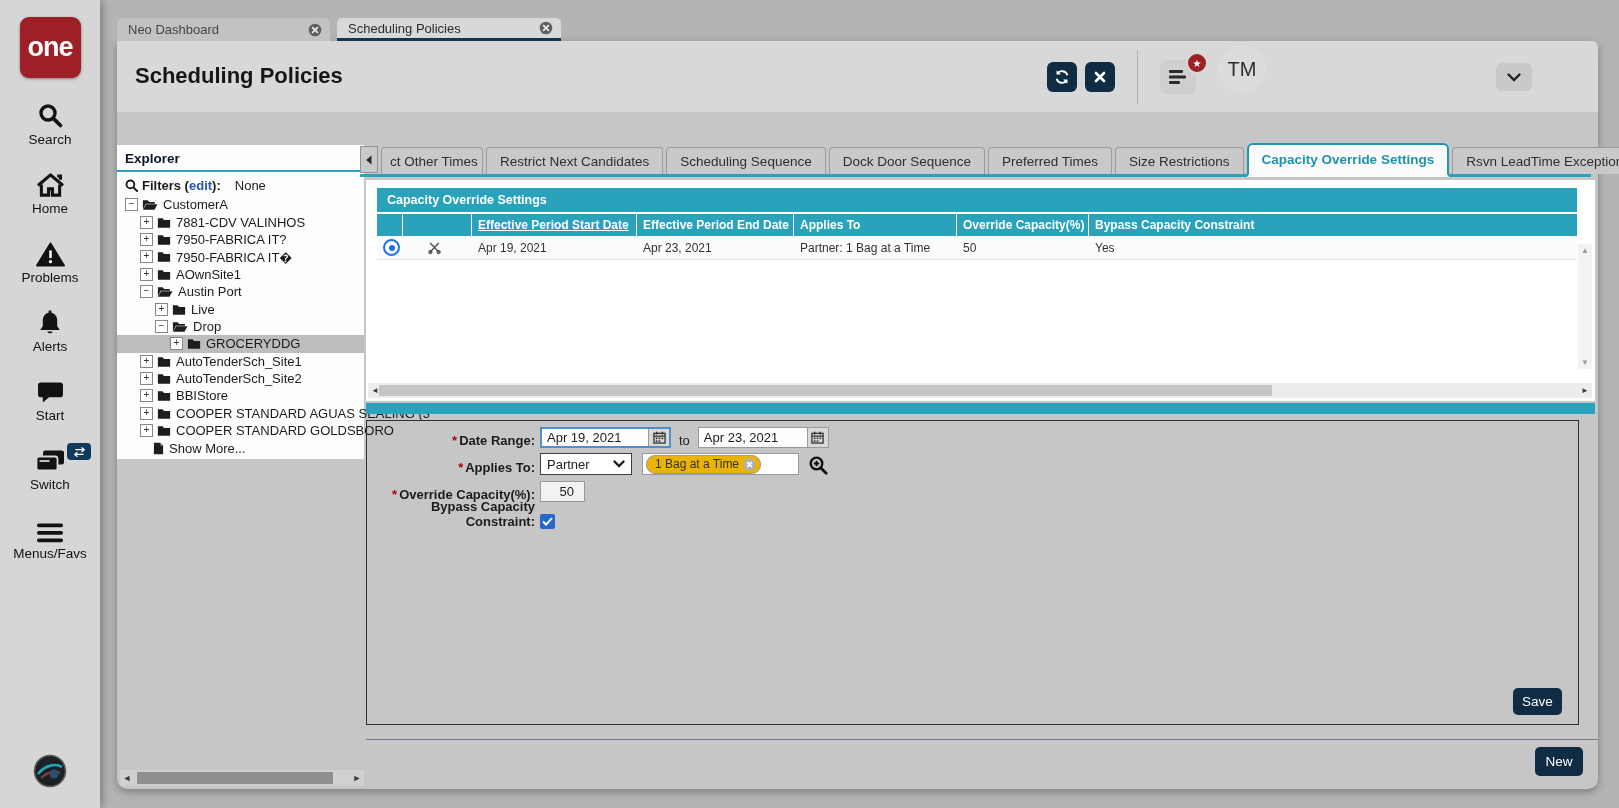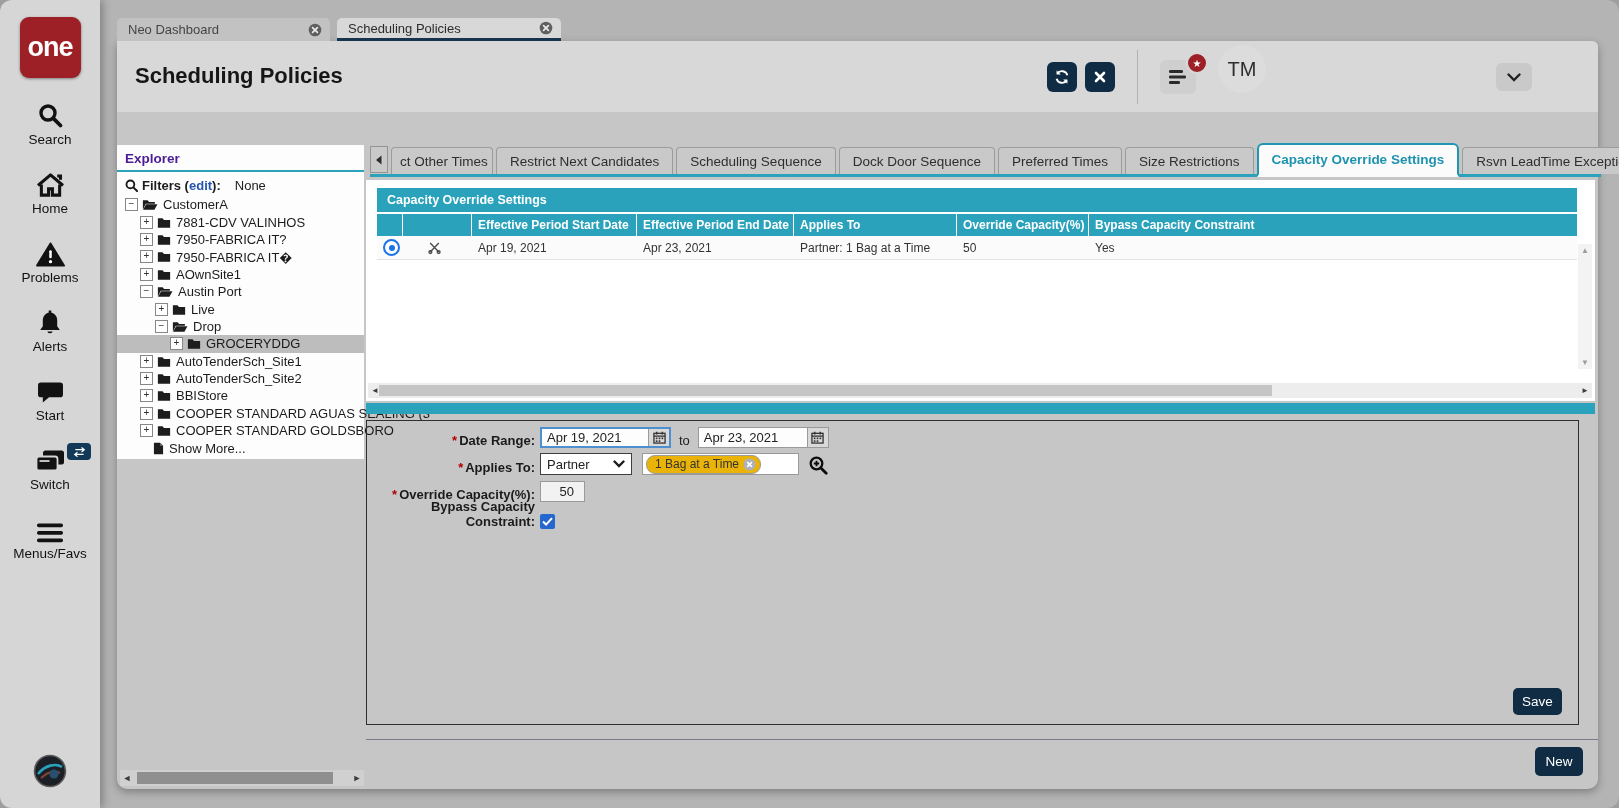--- a/index.html
+++ b/index.html
@@ -1,16 +1,16 @@
 <!DOCTYPE html>
 <html><head>
 <meta charset="utf-8">
 <style>
   html,body{margin:0;padding:0;background:#9e9e9e;font-family:"Liberation Sans",sans-serif;}
-  #page{position:relative;width:1619px;height:808px;background:#b4b4b4;overflow:hidden;border-radius:12px;
+  #page{position:relative;width:1619px;height:808px;background:#b4b4b4;overflow:hidden;
         -webkit-font-smoothing:antialiased;}
   
   #sidebar{position:absolute;left:0;top:0;width:100px;height:808px;background:#d6d6d6;
            box-shadow:3px 0 8px rgba(0,0,0,.28);display:flex;flex-direction:column;align-items:center;z-index:30;}
   #logo{margin-top:17px;width:61px;height:61px;background:#9d2026;border-radius:9px;
         display:flex;align-items:center;justify-content:center;color:#fff;font-size:27px;font-weight:bold;
         letter-spacing:-1px;box-shadow:0 1px 3px rgba(0,0,0,.4);}
   .nav-item{margin-top:24px;display:flex;flex-direction:column;align-items:center;cursor:pointer;}
   .nav-item .nicon{height:27px;display:flex;align-items:flex-end;justify-content:center;position:relative;}
   .nav-item .nlabel{margin-top:3px;font-size:13.5px;color:#121212;}
@@ -39,38 +39,38 @@
   #avatar{position:absolute;left:1101px;top:4px;width:48px;height:48px;border-radius:50%;background:#dcdcdc;
           display:flex;align-items:center;justify-content:center;font-size:20px;color:#2d2d2d;}
   #usertext{position:absolute;left:1162px;top:12px;line-height:15.5px;}
   #usertext .u1{font-size:13px;font-weight:bold;color:#111;}
   #usertext .u2{font-size:12px;color:#333;}
   #usertext .u3{font-size:12px;color:#8b8b8b;}
   #user-chevron{position:absolute;left:1379px;top:22px;width:36px;height:28px;background:#c9c9c9;border-radius:6px;
             display:flex;align-items:center;justify-content:center;cursor:pointer;}
   
   #explorer{position:absolute;left:0;top:104px;width:247px;height:314px;background:#fdfdfd;}
-  #exp-title{font-size:13.5px;font-weight:bold;color:#4c1d95;padding:6px 0 4px 8px;}
+  #exp-title{font-size:13.5px;font-weight:bold;color:#0f172a;padding:6px 0 4px 8px;}
   #exp-underline{height:2px;background:#2aa2bc;margin:0 0 0 0;}
   #exp-filters{display:flex;align-items:center;font-size:13px;color:#1c1c1c;padding:6px 0 3px 8px;font-weight:bold;}
   #exp-filters .flink{color:#2456b0;cursor:pointer;}
   #exp-filters .fval{font-weight:normal;margin-left:14px;color:#222;}
   .tree-row{display:flex;align-items:center;height:17.4px;font-size:13px;color:#1b1b1b;cursor:pointer;white-space:nowrap;}
   .tree-row.selected{background:#bdbdbd;}
   .expander{width:11px;height:11px;border:1px solid #878787;background:#fff;font-size:10px;line-height:9px;
             text-align:center;color:#333;margin-right:4px;flex:none;cursor:pointer;}
   .exp-spacer{width:13px;flex:none;}
   .ticon{margin-right:5px;display:flex;flex:none;}
   
   #exp-hscroll{position:absolute;left:3px;top:729px;width:244px;height:16px;background:#d0d0d0;
                display:flex;align-items:center;}
   #exp-hscroll .thumb{position:absolute;left:17px;top:2px;width:196px;height:12px;background:#8f8f8f;}
   .sb-arrow{font-size:9px;color:#3c3c3c;width:14px;text-align:center;flex:none;}
   
-  #tabstrip{position:absolute;left:253px;top:100px;width:1231px;height:33px;display:flex;align-items:flex-end;
+  #tabstrip{position:absolute;left:243px;top:100px;width:1231px;height:33px;display:flex;align-items:flex-end;
             border-bottom:3px solid #2aa2bc;}
   .scrollbtn{width:16px;height:25px;background:#c9c9c9;border:1px solid #949494;display:flex;align-items:center;
              justify-content:center;margin-bottom:1px;cursor:pointer;flex:none;font-size:10px;color:#222;}
   .ptab{height:26px;background:#c9c9c9;border:1px solid #9c9c9c;border-bottom:none;border-radius:4px 4px 0 0;
         margin-left:3px;padding:0 13px;display:flex;align-items:center;font-size:13.5px;color:#2e2e2e;
         white-space:nowrap;cursor:pointer;}
   .ptab.first{overflow:hidden;width:84px;padding:0 8px;flex:none;}
   .ptab.active{background:#fbfbfb;border:2px solid #1f97b2;border-bottom:3px solid #fbfbfb;margin-bottom:-3px;
                height:29px;border-radius:6px 6px 0 0;color:#1e93af;font-weight:bold;}
   
@@ -459,21 +459,21 @@
         </div>
 
     </div>
 
     <div id="gridwrap">
       <div id="grid">
         <div id="grid-title">Capacity Override Settings</div>
         <div id="grid-head">
             <div class="gh" style="width: 26px;"></div>
             <div class="gh" style="width: 69px;"></div>
-            <div class="gh" style="width: 165px;">Effective Period Start Date</div>
+            <div class="gh" style="width: 165px; text-decoration: underline;">Effective Period Start Date</div>
             <div class="gh" style="width: 157px;">Effective Period End Date</div>
             <div class="gh" style="width: 163px;">Applies To</div>
             <div class="gh" style="width: 132px;">Override Capacity(%)</div>
             <div class="gh" style="width: 488px;">Bypass Capacity Constraint</div>
           </div>
         <div id="grid-row">
             <div class="gc" style="width: 26px;">
               <span class="radio">
                 <span class="dot"></span>
               </span>

